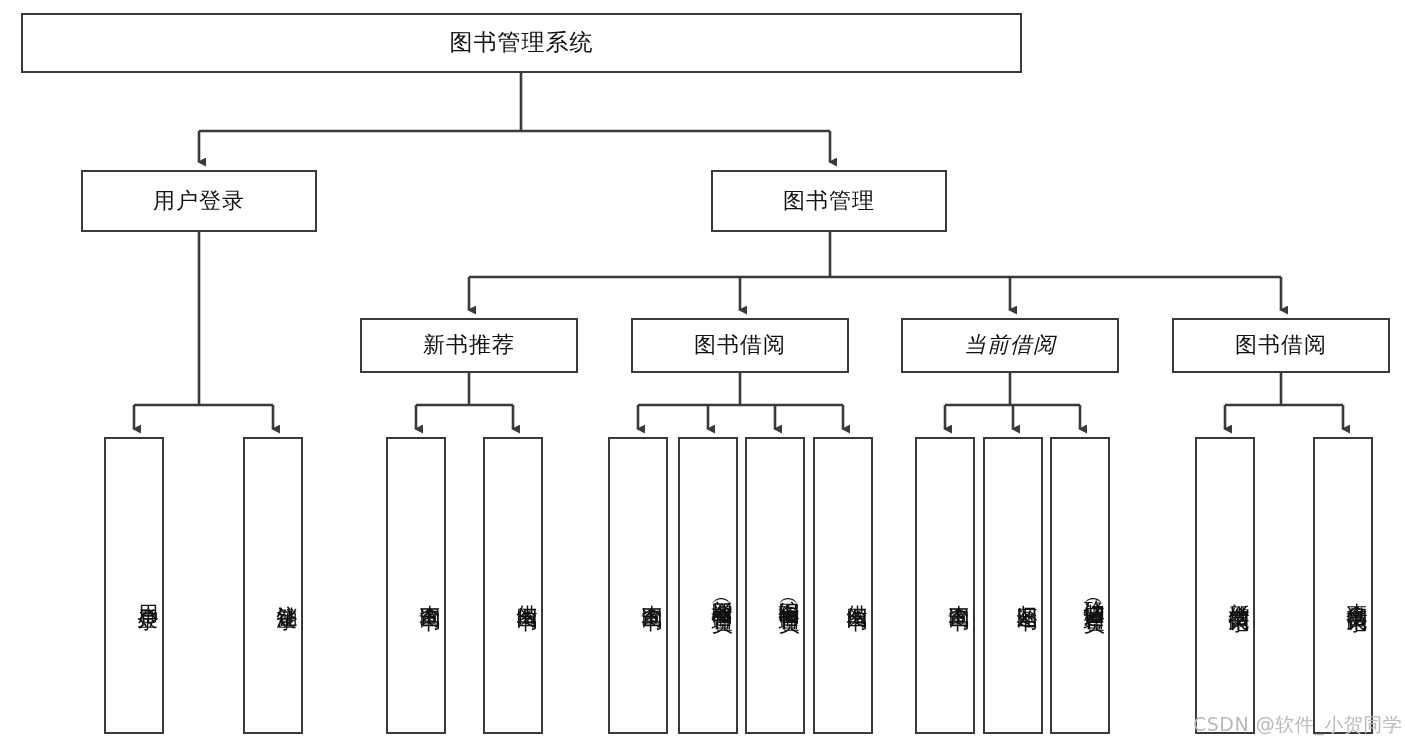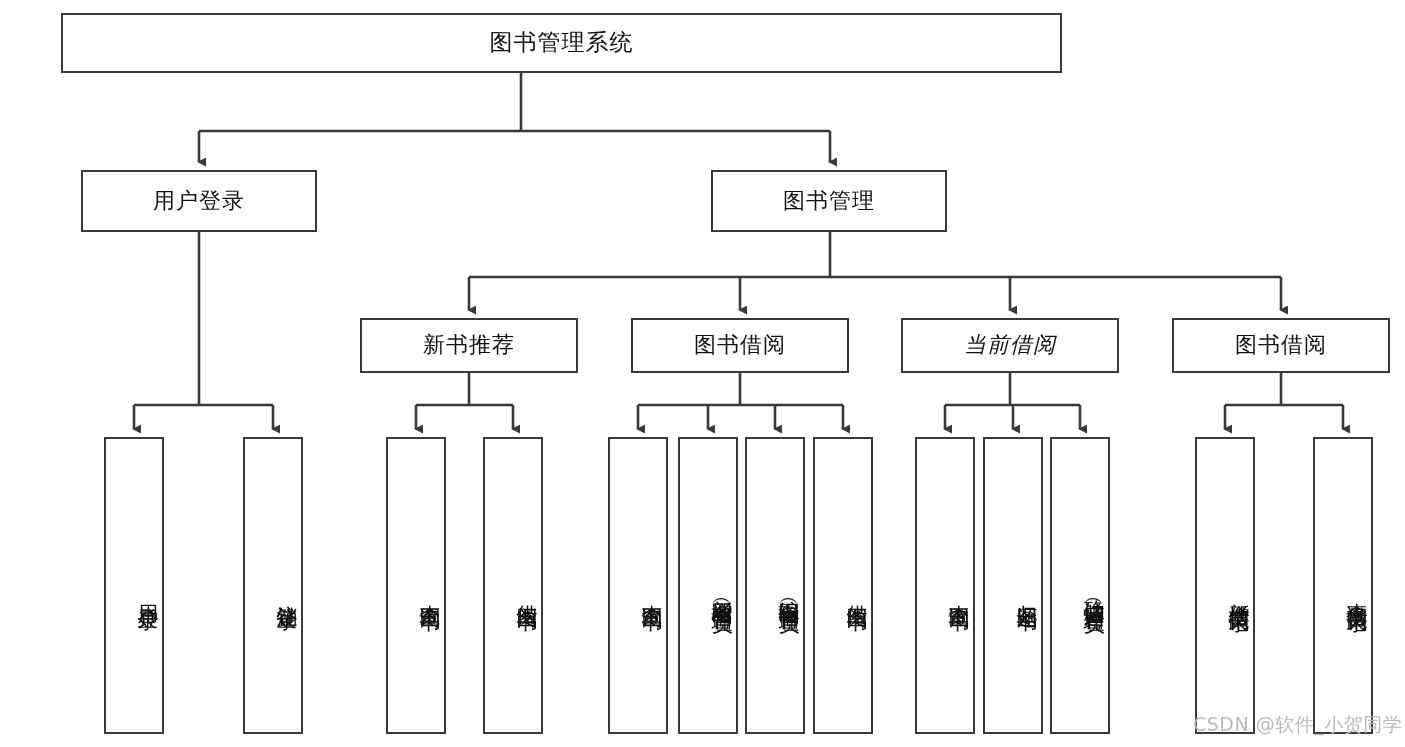--- a/index.html
+++ b/index.html
@@ -116,21 +116,21 @@
       <path d="M1013,405 L1013,429" marker-end="url(#arrow)"></path>
       <path d="M1080,405 L1080,429" marker-end="url(#arrow)"></path>
 
       <path d="M1281,373 L1281,405"></path>
       <path d="M1225,405 L1343,405"></path>
       <path d="M1225,405 L1225,429" marker-end="url(#arrow)"></path>
       <path d="M1343,405 L1343,429" marker-end="url(#arrow)"></path>
     </g>
   </svg>
 
-  <div class="node h root" style="left:21px; top:13px; width:1001px; height:60px;margin-left:40px;">
+  <div class="node h root" style="left:21px; top:13px; width:1001px; height:60px;">
     <span>图书管理系统</span>
   </div>
 
   <div class="node h" style="left:81px; top:170px; width:236px; height:62px;">
     <span>用户登录</span>
   </div>
   <div class="node h" style="left:711px; top:170px; width:236px; height:62px;">
     <span>图书管理</span>
   </div>
 

